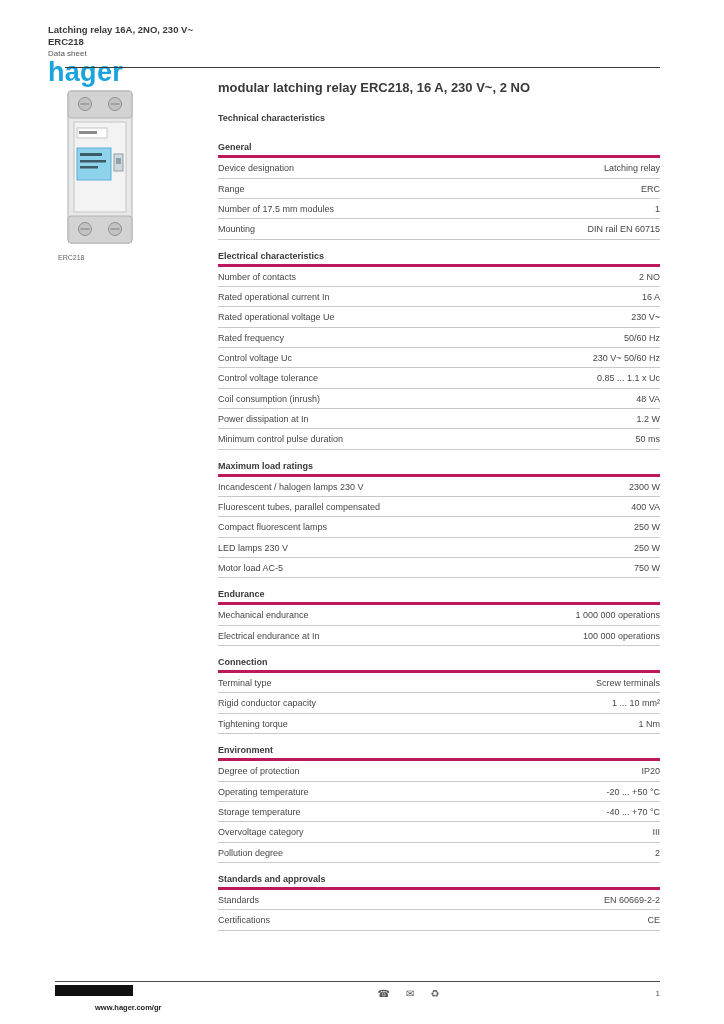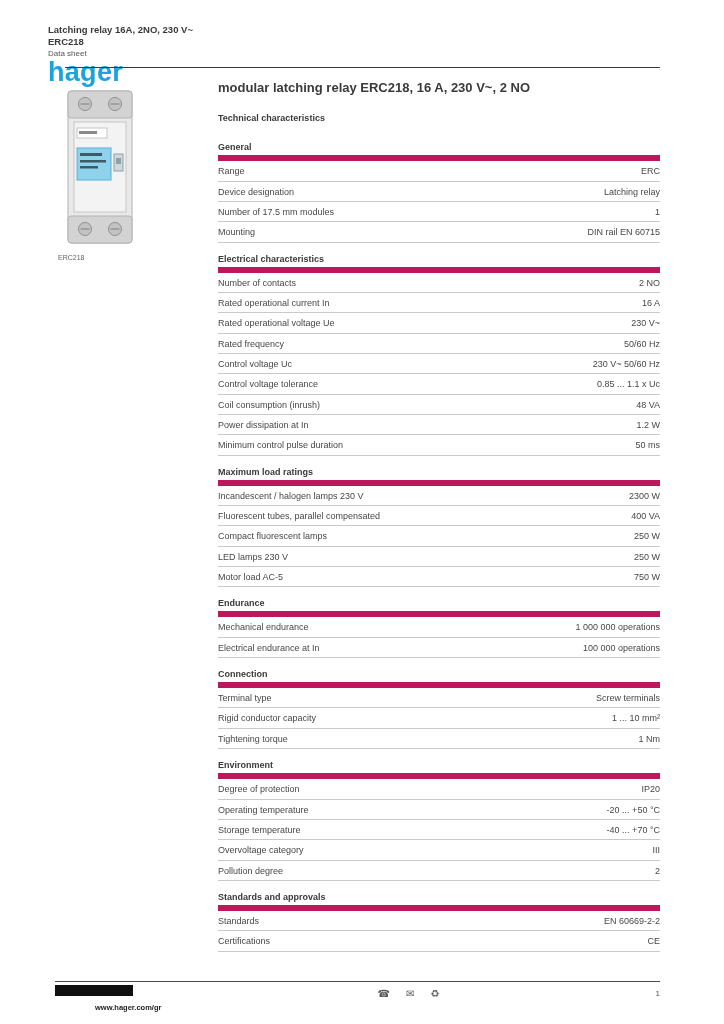--- a/index.html
+++ b/index.html
@@ -27,21 +27,21 @@
   
   .main { position:absolute; left:218px; top:80px; width:442px; }
   .title { font-size:13px; font-weight:bold; margin:0; color:#3a3a3a; line-height:1.25; }
   .subtitle { font-size:9px; font-weight:bold; margin-top:17px; color:#3a3a3a; }
   .spec-table { margin-top:8px; }
   .spec-row { display:flex; justify-content:space-between; gap:14px;
     padding:5px 0 4px; border-bottom:1px solid #c9c9c9; font-size:9px; line-height:1.15; }
   .spec-label { color:#474747; }
   .spec-value { text-align:right; white-space:nowrap; color:#474747; }
   .spec-section { font-weight:bold; font-size:9px; padding:11px 0 3px;
-    border-bottom:6px solid #be185d; color:#3a3a3a; }
+    border-bottom:3px solid #be185d; color:#3a3a3a; }
 
   
   .footer-rule { position:absolute; left:55px; right:64px; top:981px; border-top:1px solid #4a4a4a; }
   .footer { position:absolute; left:55px; right:64px; top:985px;
     display:flex; justify-content:space-between; align-items:flex-start; }
   .brand-bar { width:78px; height:11px; background:#101010; }
   .website { font-weight:bold; font-size:7.5px; margin-top:2px; color:#222; text-decoration:none; display:inline-block;padding-left:40px; }
   .footer-icons { display:flex; gap:16px; color:#555; font-size:10px; margin-top:3px; }
   .page-num { color:#555; font-size:8px; margin-top:4px; }
 </style>
@@ -92,26 +92,26 @@
     </svg>
     <div class="product-caption">ERC218</div>
   </div>
 
   <div class="main">
     <h1 class="title">modular latching relay ERC218, 16 A, 230 V~, 2 NO</h1>
     <div class="subtitle">Technical characteristics</div>
     <div class="spec-table" id="spec-table">
         <div class="spec-section">General</div>
         <div class="spec-row">
+          <span class="spec-label">Device designation</span>
+          <span class="spec-value">Latching relay</span>
+        </div>
+        <div class="spec-row">
           <span class="spec-label">Range</span>
           <span class="spec-value">ERC</span>
-        </div>
-        <div class="spec-row">
-          <span class="spec-label">Device designation</span>
-          <span class="spec-value">Latching relay</span>
         </div>
         <div class="spec-row">
           <span class="spec-label">Number of 17.5 mm modules</span>
           <span class="spec-value">1</span>
         </div>
         <div class="spec-row">
           <span class="spec-label">Mounting</span>
           <span class="spec-value">DIN rail EN 60715</span>
         </div>
         <div class="spec-section">Electrical characteristics</div>

